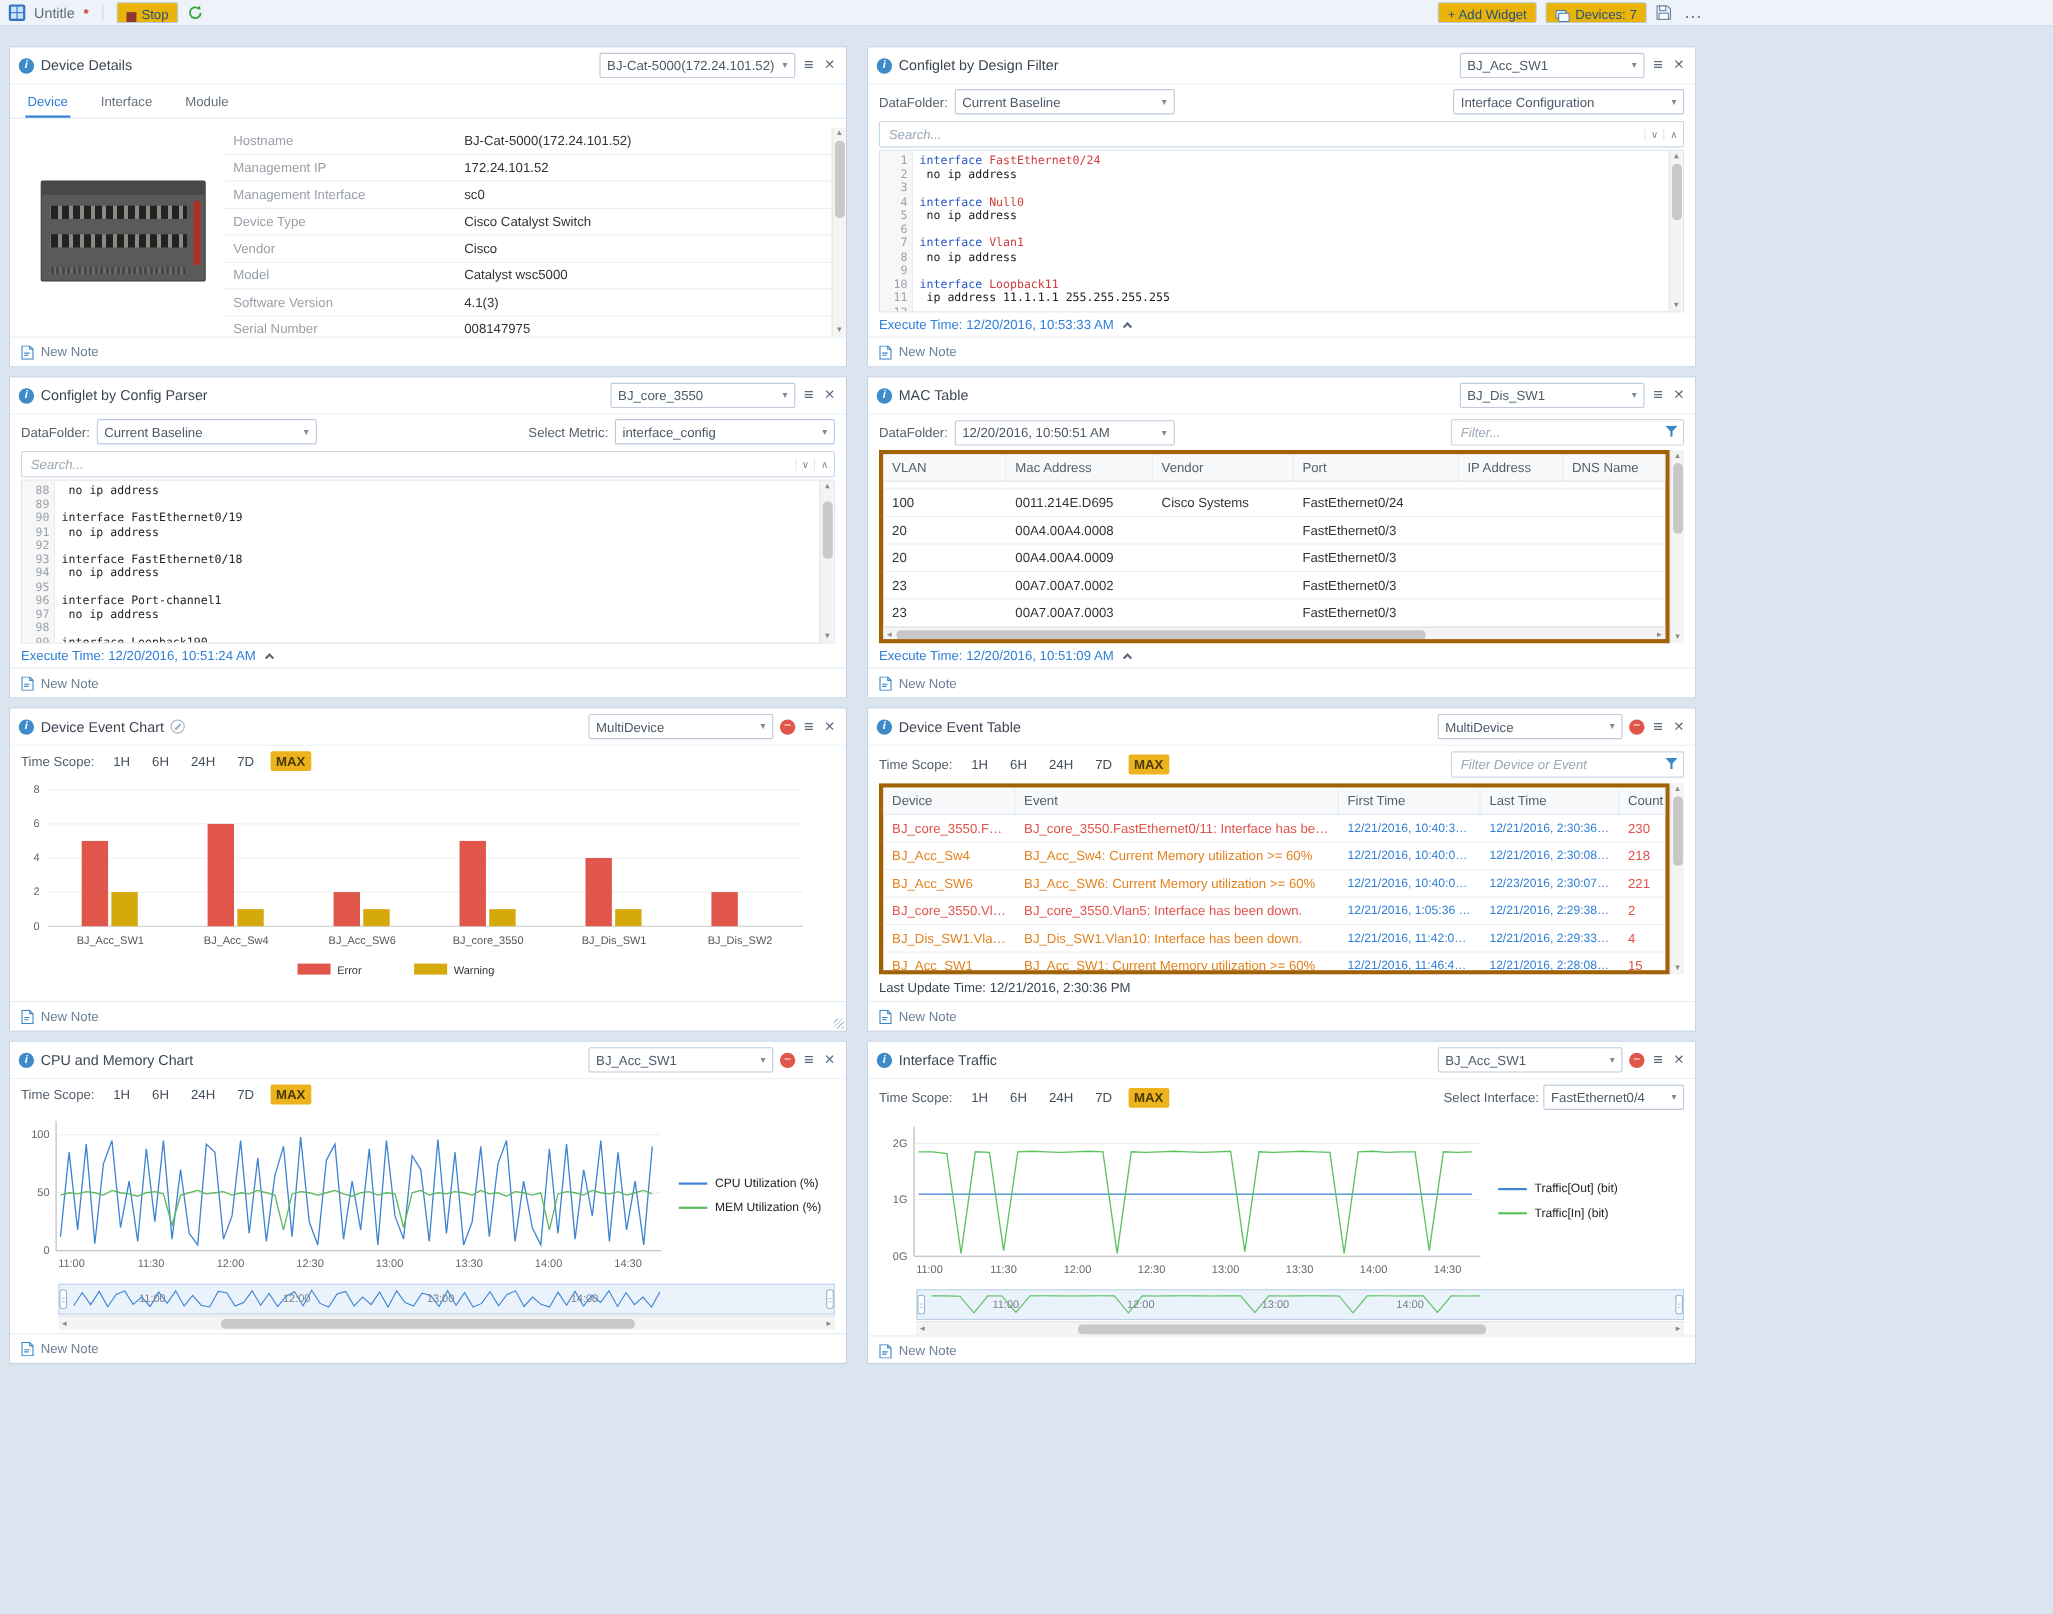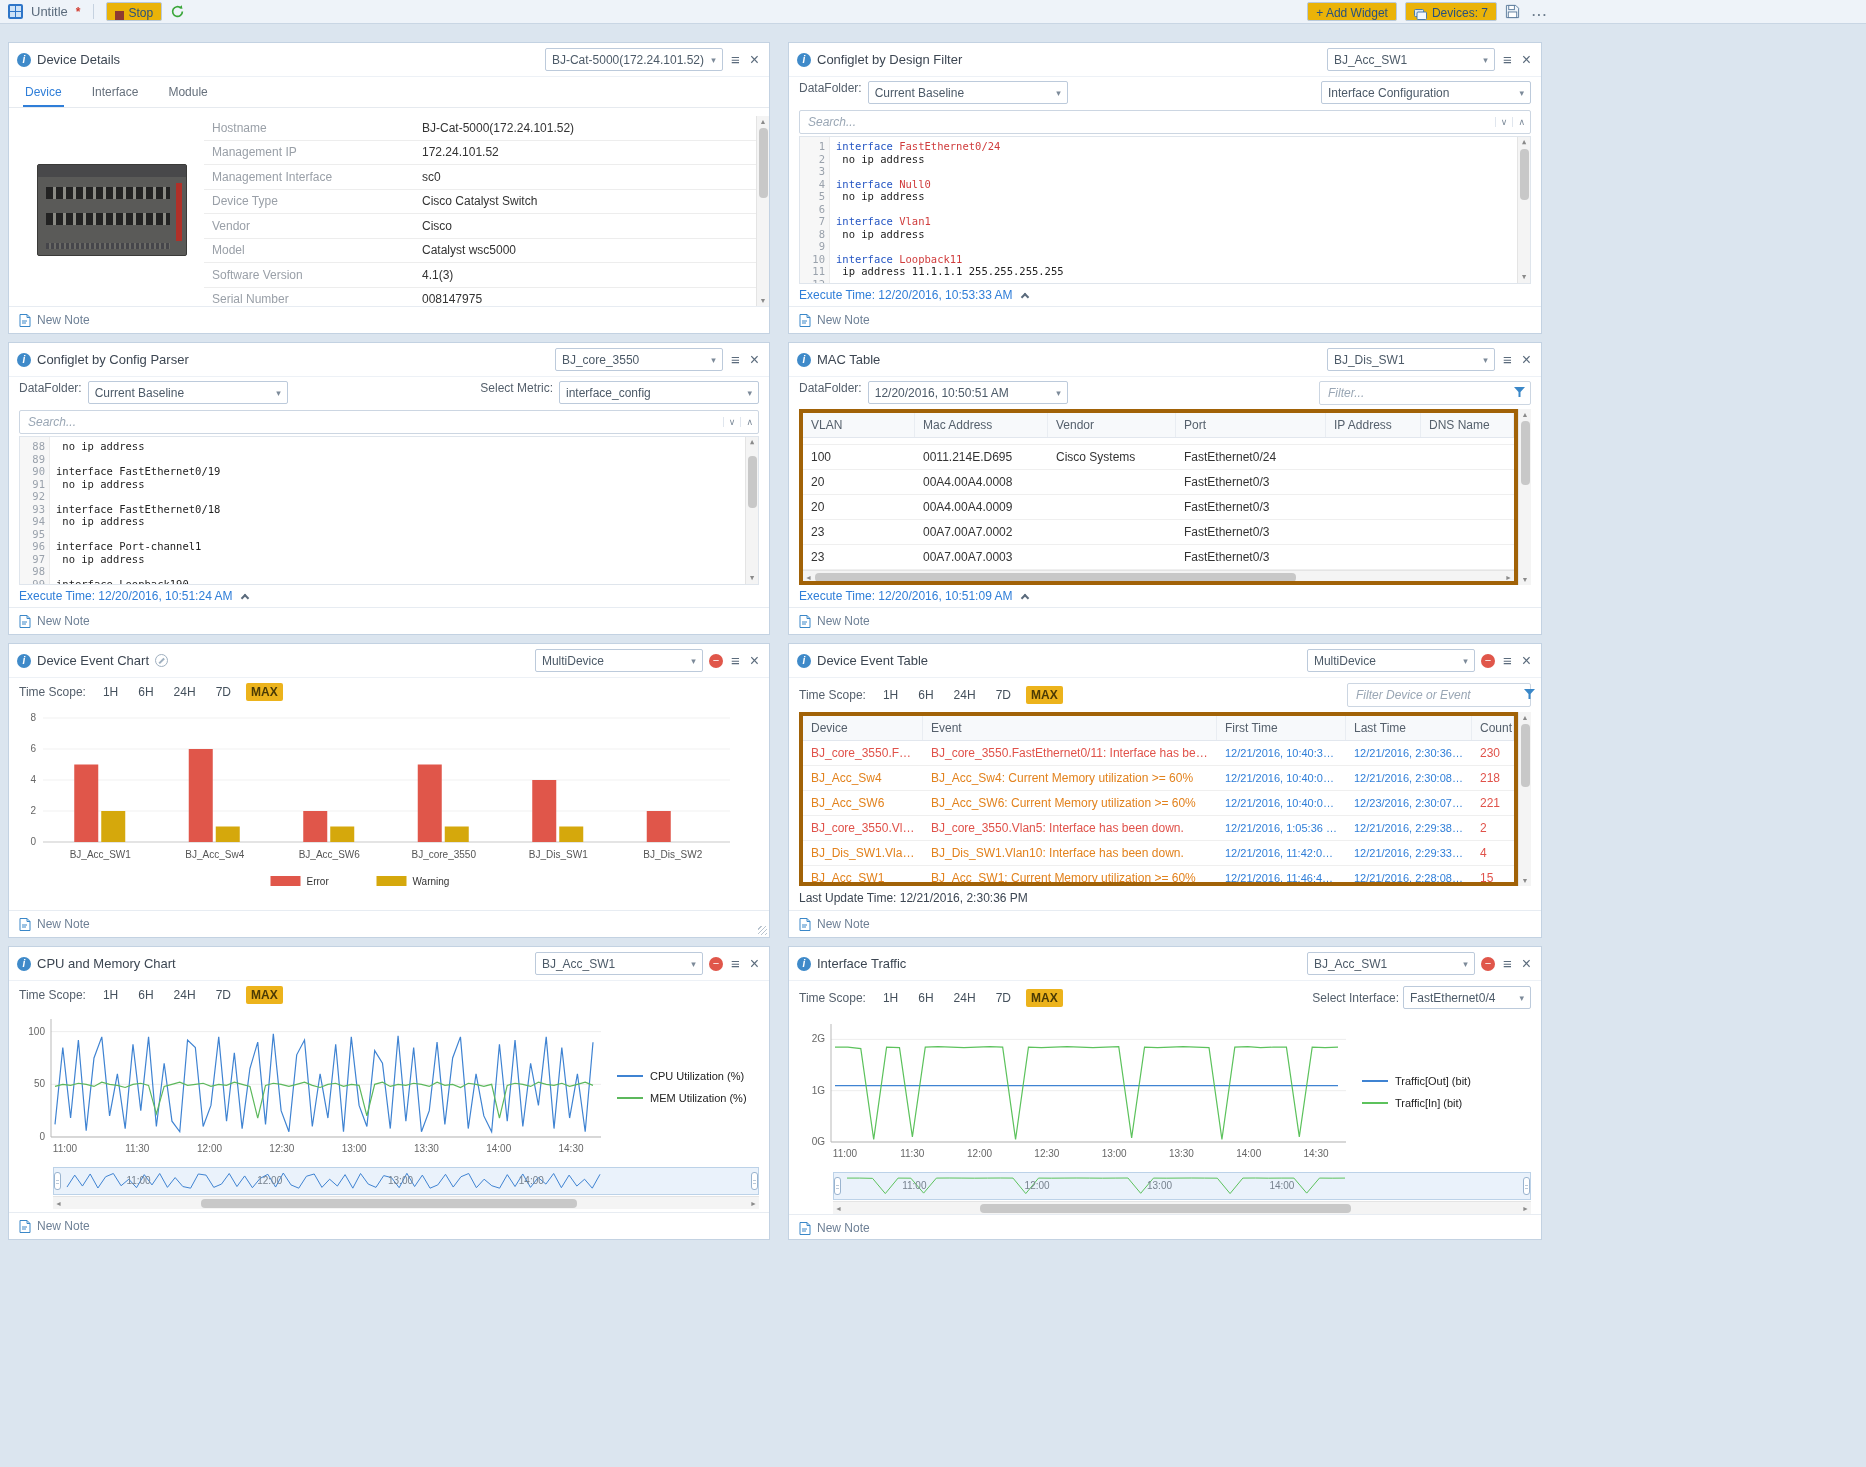--- a/index.html
+++ b/index.html
@@ -39,21 +39,21 @@
 .hamb{color:#5b6b7c;font-size:15px;cursor:pointer;padding:0 2px;line-height:1}
 .close{color:#5b6b7c;font-size:16px;cursor:pointer;padding:0 2px;line-height:1}
 .minus-icon{width:14px;height:14px;border-radius:50%;background:#e0564a;color:#fff;display:flex;align-items:center;justify-content:center;font-size:11px;line-height:1;cursor:pointer}
 
 
 .w-foot{margin-top:auto;border-top:1px solid #e7ecf2;display:flex;align-items:center;gap:6px;padding:6px 10px;color:#6e8096;flex:none;cursor:pointer}
 .exec{display:flex;align-items:center;gap:10px;padding:4px 10px;color:#2f7ed8;flex:none}
 .chup{width:6px;height:6px;border-left:2px solid #5b6b7c;border-top:2px solid #5b6b7c;transform:rotate(45deg);display:inline-block;margin-top:3px}
 
 
-.toolbar{display:flex;gap:6px;padding:4px 10px;flex:none}
+.toolbar{display:flex;align-items:center;gap:6px;padding:4px 10px;flex:none}
 .tb-label{color:#55606c;white-space:nowrap}
 .search-box{border:1px solid #ccd6e2;height:24px;display:flex;align-items:center;margin:2px 10px;flex:none;border-radius:2px}
 .search-box input{flex:1;border:none;outline:none;padding:0 8px;font-size:12px;font-family:inherit;color:#333}
 input::placeholder{font-style:italic;color:#9aa7b5}
 .sb-ic{color:#7c8a99;font-size:9px;padding:0 5px;border-left:1px solid #e0e6ee;cursor:pointer}
 
 
 .code{flex:1;border:1px solid #dfe5ec;margin:0 10px;display:flex;overflow:hidden;font-family:"DejaVu Sans Mono",monospace;font-size:10.5px;line-height:12.5px}
 .gutter{width:30px;background:#f7f7f7;color:#9aa2ac;text-align:right;padding:3px 4px 0 0;border-right:1px solid #ebebeb;flex:none}
 .codebody{flex:1;padding:3px 0 0 6px;overflow:hidden;white-space:pre}
@@ -580,21 +580,21 @@
     <div class="ts-row">
       <span class="tb-label">Time Scope:</span>
       <div class="ts">
           <span class="ts-btn">1H</span>
           <span class="ts-btn">6H</span>
           <span class="ts-btn">24H</span>
           <span class="ts-btn">7D</span>
           <span class="ts-btn active">MAX</span>
         </div>
       <span class="spacer"></span>
-      <div class="search-box" style="margin:0;width:184px">
+      <div class="search-box" style="margin:0;width:212px">
         <input placeholder="Filter Device or Event" style="">
         <span class="sb-ic" style="border-left:none">
           <svg width="11" height="10" viewBox="0 0 11 10">
               <polygon points="0,0 11,0 6.5,5 6.5,10 4.5,10 4.5,5" fill="#3a87c8"></polygon>
             </svg>
         </span>
       </div>
     </div>
     <div class="table-wrap">
       <div class="table-col">

